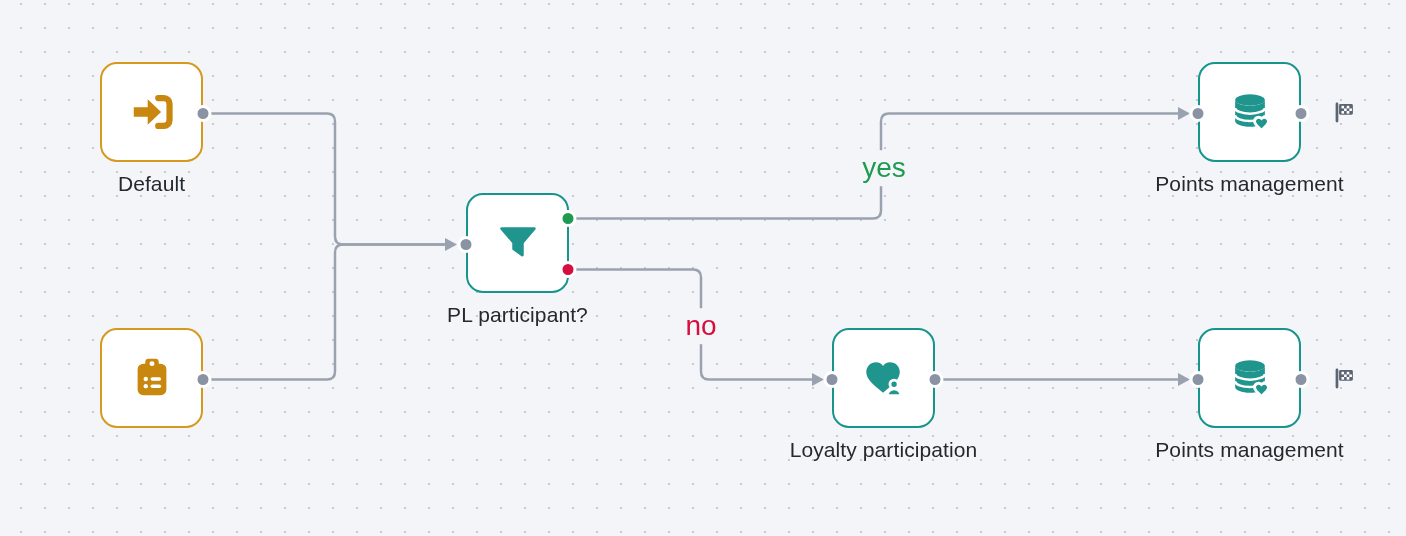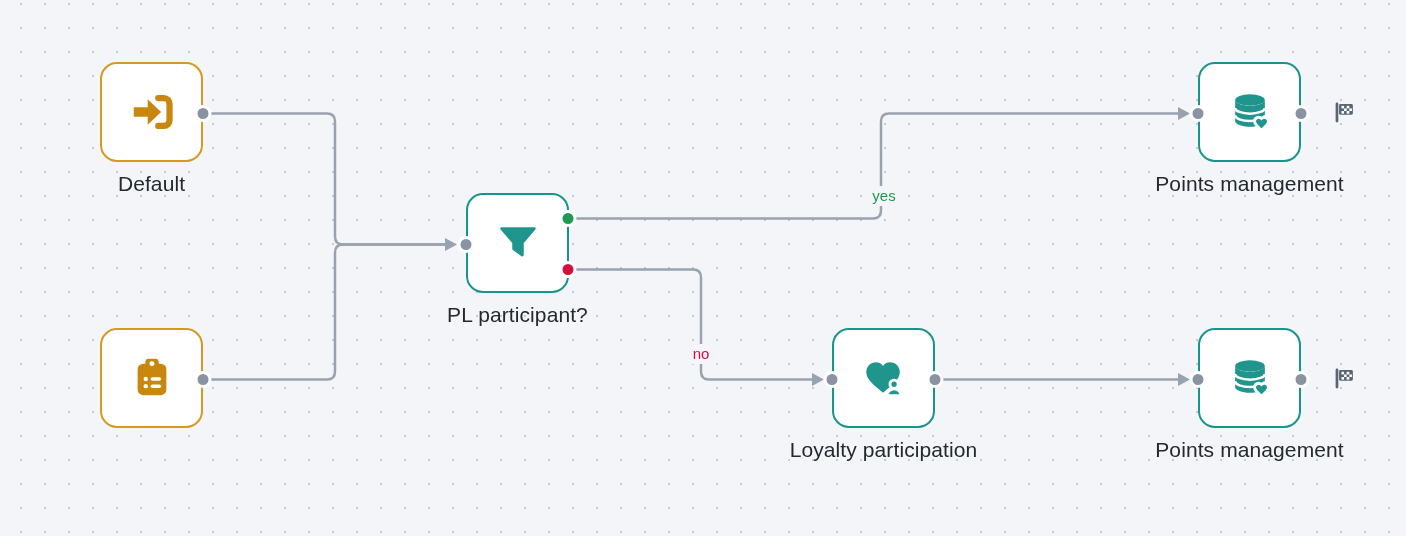--- a/index.html
+++ b/index.html
@@ -37,23 +37,22 @@
   .edge{fill:none;stroke:var(--line,#9aa2af);stroke-width:2.5px;}
   .arrow{fill:var(--line,#9aa2af);stroke:none;}
   .port{fill:var(--port,#8a93a3);stroke:#fff;stroke-width:3px;}
   .port--green{fill:var(--green,#1e9b50);}
   .port--red{fill:var(--red,#d50f3f);}
   .edge-label{
     position:absolute;
     transform:translate(-50%,-50%);
     background:var(--bg,#f4f5f8);
     padding:1px 7px;
-    font-size:15px;
+    font-size:28px;
     line-height:1.2;
-    margin-top:28px;
   }
   .edge-label--yes{color:var(--green-text,#1e9b50);}
   .edge-label--no{color:var(--red-text,#d50f3f);text-align:center;}
   .flag{position:absolute;width:23px;height:23px;}
   .fill-flag{fill:var(--flag,#5b6473);}
   .fill-amber{fill:var(--amber-icon,#c8870e);}
   .stroke-amber{fill:none;stroke:var(--amber-icon,#c8870e);stroke-width:6.5px;stroke-linecap:round;stroke-linejoin:round;}
   .fill-teal{fill:var(--teal-icon,#1f958e);}
   .teal-halo{fill:var(--teal-icon,#1f958e);stroke:#fff;stroke-width:3px;}
   .fill-white{fill:#fff;}

